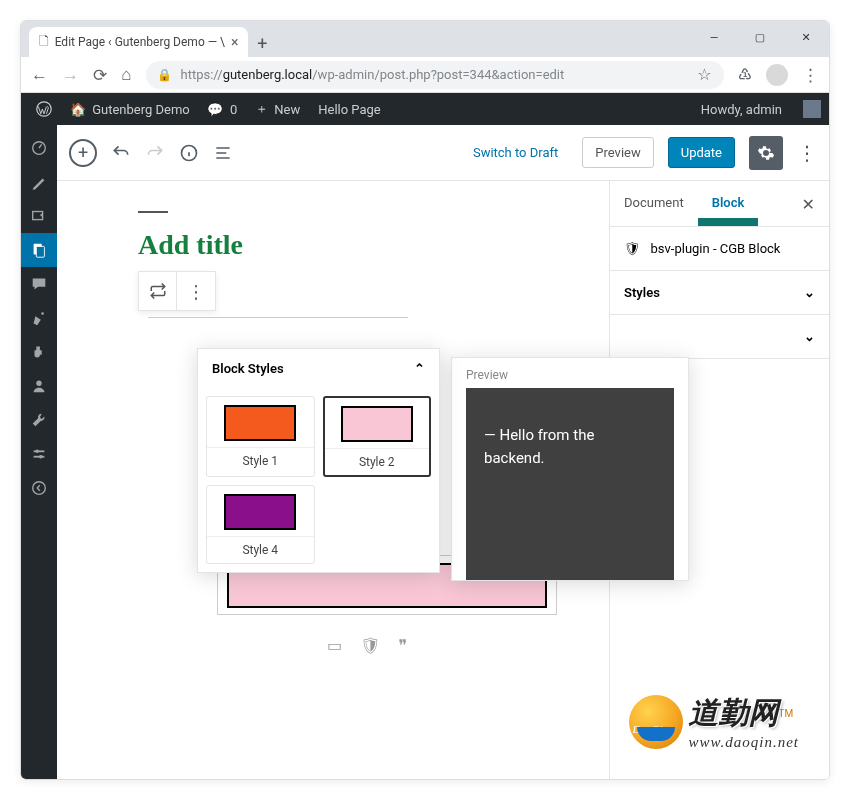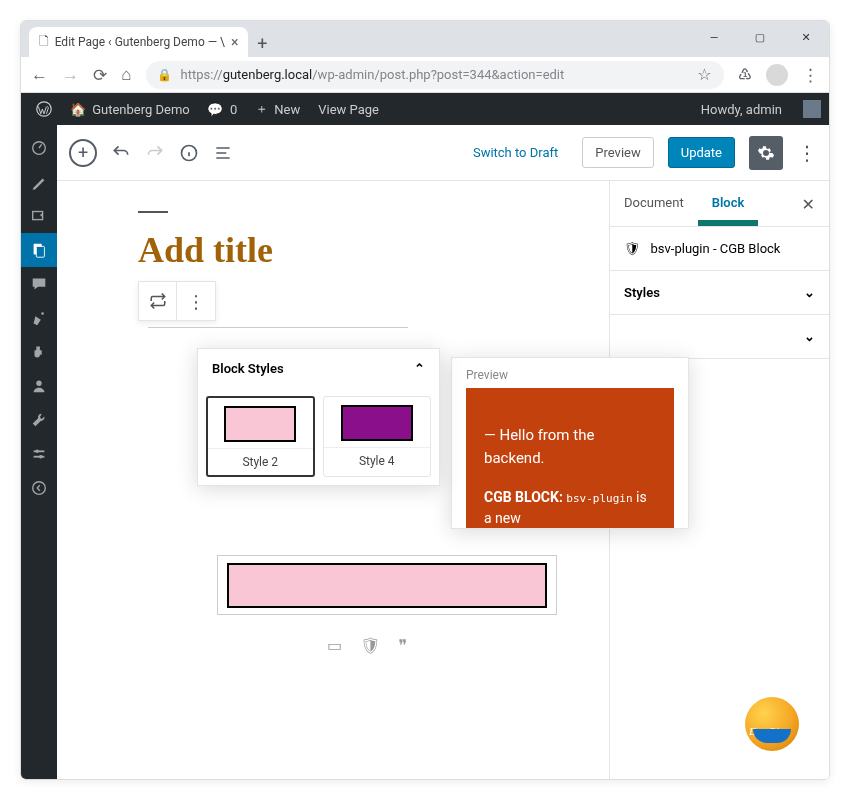--- a/index.html
+++ b/index.html
@@ -52,58 +52,58 @@
 .link-btn { color: #0073aa; font-size: 13px; cursor: pointer; padding: 6px 10px; }
 .btn { border: 1px solid #ccc; background: #fff; padding: 7px 12px; border-radius: 3px; font-size: 13px; cursor: pointer; color: #555; }
 .btn-primary { background: #0085ba; border-color: #006a95; color: #fff; }
 .gear-btn { background: #555d66; color: #fff; width: 34px; height: 34px; display: flex; align-items: center; justify-content: center; border-radius: 3px; }
 
 
 .editor-body { flex: 1; display: flex; position: relative; overflow: hidden; }
 .canvas { flex: 1; padding: 30px 0 0 0; position: relative; }
 .title-area { margin: 0 auto; width: 410px; padding-left: 10px; }
 .title-hr { width: 30px; border-top: 2px solid #555; margin-bottom: 16px; }
-.title-text { font-size: 36px; color: #a16207; font-weight: 600; font-family: Georgia, serif; }
+.title-text { font-size: 28px; color: #15803d; font-weight: 600; font-family: Georgia, serif; }
 .block-toolbar { margin-top: 10px; display: inline-flex; border: 1px solid #e2e4e7; background: #fff; box-shadow: 0 2px 6px rgba(0,0,0,0.08); }
 .bt-btn { width: 38px; height: 38px; display: flex; align-items: center; justify-content: center; color: #555; border-right: 1px solid #e2e4e7; cursor: pointer; }
 .bt-btn:last-child { border-right: none; }
 .block-hr { width: 260px; border-top: 1px solid #ccc; margin-top: 6px; margin-left: 10px; }
 
 
 .styles-popover { position: absolute; left: 140px; top: 167px; width: 243px; background: #fff; border: 1px solid #e2e4e7; box-shadow: 0 3px 20px rgba(0,0,0,0.15); z-index: 10; }
 .styles-header { display: flex; align-items: center; justify-content: space-between; padding: 12px 14px; font-size: 13px; font-weight: 600; cursor: pointer; }
 .styles-grid { display: grid; grid-template-columns: 1fr 1fr; gap: 8px; padding: 8px; }
 .style-card { border: 1px solid #e2e4e7; border-radius: 3px; padding: 6px 0 0 0; text-align: center; cursor: pointer; }
 .style-card.selected { border: 2px solid #333; }
 .style-swatch { width: 72px; height: 36px; margin: 2px auto 6px; border: 2px solid #000; }
 .sw-orange { background: #f45a1e; }
 .sw-pink { background: #f8c6d5; }
 .sw-purple { background: #8a0f8a; }
 .style-label { font-size: 12px; color: #444; padding: 6px 0; border-top: 1px solid #eee; }
 
 
 .preview-popover { position: absolute; left: 394px; top: 176px; width: 238px; background: #fff; border: 1px solid #e2e4e7; box-shadow: 0 3px 20px rgba(0,0,0,0.15); z-index: 9; padding: 10px 14px 0; }
 .preview-label { font-size: 12px; color: #888; margin-bottom: 6px; }
-.preview-box { background: #c2410c; color: #fff; padding: 36px 18px 14px; font-family: Georgia, serif; height: 140px; overflow: hidden; }
+.preview-box { background: #404040; color: #fff; padding: 36px 18px 14px; font-family: Georgia, serif; height: 192px; overflow: hidden; }
 .preview-box p { font-size: 15px; margin-bottom: 18px; line-height: 1.5; }
 .preview-box .cgb { font-size: 14px; }
 .preview-box .small { font-size: 11px; font-family: monospace; }
 
 
 .block-body { position: absolute; left: 170px; top: 382px; width: 320px; height: 45px; background: #f8c6d5; border: 2px solid #000; z-index: 1; }
 .block-wrap-border { position: absolute; left: 160px; top: 374px; width: 340px; height: 60px; border: 1px solid #ccc; z-index: 0; }
 
 .block-icons-row { position: absolute; left: 270px; top: 455px; display: flex; gap: 18px; color: #999; }
 .block-icons-row span { cursor: pointer; }
 
 
 .inspector { width: 220px; border-left: 1px solid #e2e4e7; background: #fff; }
 .insp-tabs { display: flex; border-bottom: 1px solid #e2e4e7; height: 46px; }
 .insp-tab { padding: 14px 14px; font-size: 13px; color: #555; cursor: pointer; }
-.insp-tab.active { color: #0073aa; border-bottom: 6px solid #0f766e; font-weight: 600; }
+.insp-tab.active { color: #0073aa; border-bottom: 8px solid #0f766e; font-weight: 600; }
 .insp-close { margin-left: auto; padding: 14px; cursor: pointer; color: #555; }
 .insp-block-info { display: flex; align-items: center; gap: 10px; padding: 14px; border-bottom: 1px solid #e2e4e7; font-size: 13px; }
 .insp-panel { display: flex; align-items: flex-start; justify-content: space-between; padding: 14px; border-bottom: 1px solid #e2e4e7; font-size: 13px; font-weight: 600; cursor: pointer; }
 
 
 .watermark { position: absolute; right: 30px; bottom: 28px; display: flex; align-items: center; gap: 6px; pointer-events: none; }
 .wm-ball { width: 54px; height: 54px; border-radius: 50%; background: radial-gradient(circle at 35% 30%, #ffd34e, #f5a623 55%, #d17a00); position: relative; }
 .wm-ball::after { content: ''; position: absolute; bottom: 8px; left: 8px; right: 8px; height: 14px; background: #1471c9; border-radius: 0 0 20px 20px; }
 .wm-text-col { display: flex; flex-direction: column; }
 .wm-cn { font-family: cursive, serif; font-size: 30px; font-style: italic; font-weight: bold; color: #222; text-shadow: 1px 1px 0 #fff, 2px 2px 3px rgba(0,0,0,.25); }
@@ -162,21 +162,21 @@
     </div>
     <div class="wp-ab-item">
       <span>💬</span>
       <span>0</span>
     </div>
     <div class="wp-ab-item">
       <span>＋</span>
       <span>New</span>
     </div>
     <div class="wp-ab-item">
-      <span>View Page</span>
+      <span>Hello Page</span>
     </div>
     <div class="wp-ab-right">
       <span>Howdy, admin</span>
       <div class="wp-ava"></div>
     </div>
   </div>
 
   <div class="wp-content">
 
     <div class="wp-rail">
@@ -300,40 +300,39 @@
             </div>
             <div class="block-hr"></div>
           </div>
 
           <div class="styles-popover">
             <div class="styles-header">
               <span>Block Styles</span>
               <span>⌃</span>
             </div>
             <div class="styles-grid" id="styles-grid">
+                <div class="style-card">
+                  <div class="style-swatch sw-orange"></div>
+                  <div class="style-label">Style 1</div>
+                </div>
                 <div class="style-card selected">
                   <div class="style-swatch sw-pink"></div>
                   <div class="style-label">Style 2</div>
                 </div>
                 <div class="style-card">
                   <div class="style-swatch sw-purple"></div>
                   <div class="style-label">Style 4</div>
                 </div>
               </div>
           </div>
 
           <div class="preview-popover">
             <div class="preview-label">Preview</div>
             <div class="preview-box">
               <p>— Hello from the backend.</p>
-              <p class="cgb">
-                <b>CGB BLOCK:</b>
-                <span class="small">bsv-plugin</span>
-                <span>is a new</span>
-              </p>
             </div>
           </div>
 
           <div class="block-wrap-border"></div>
           <div class="block-body"></div>
 
           <div class="block-icons-row">
             <span>▭</span>
             <span>🛡</span>
             <span>❞</span>
@@ -360,15 +359,21 @@
           </div>
         </div>
       </div>
     </div>
   </div>
 
   <div class="watermark">
     <div class="wm-ball">
       <span class="wm-daoqin">DaoQin</span>
     </div>
+    <div class="wm-text-col">
+      <div>
+        <span class="wm-cn">道勤网</span><span class="wm-tm">TM</span>
+      </div>
+      <span class="wm-url">www.daoqin.net</span>
+    </div>
   </div>
 
 </div>
 
 </body></html>

